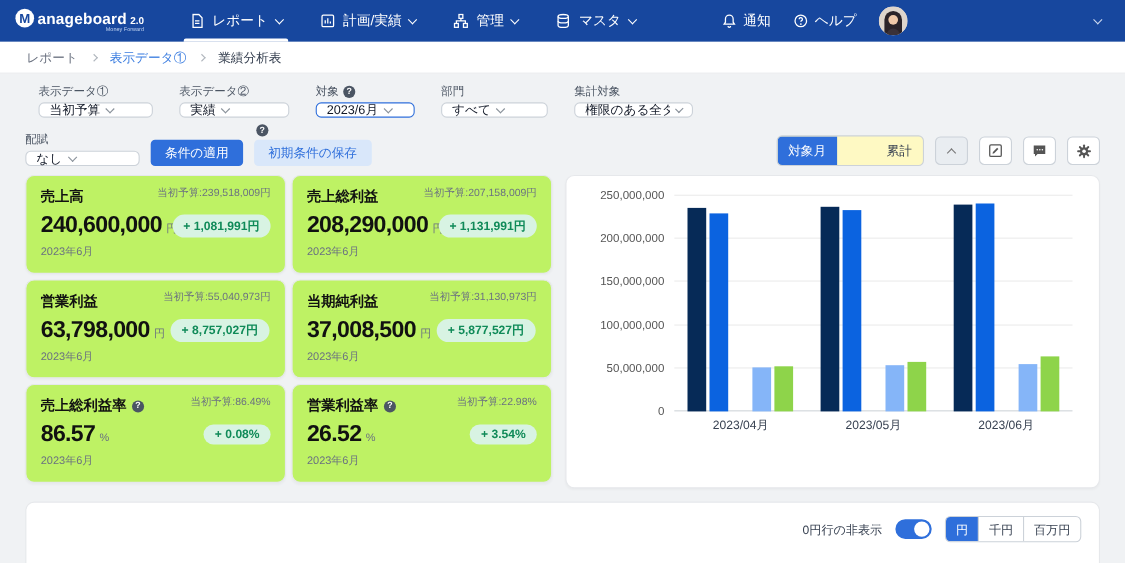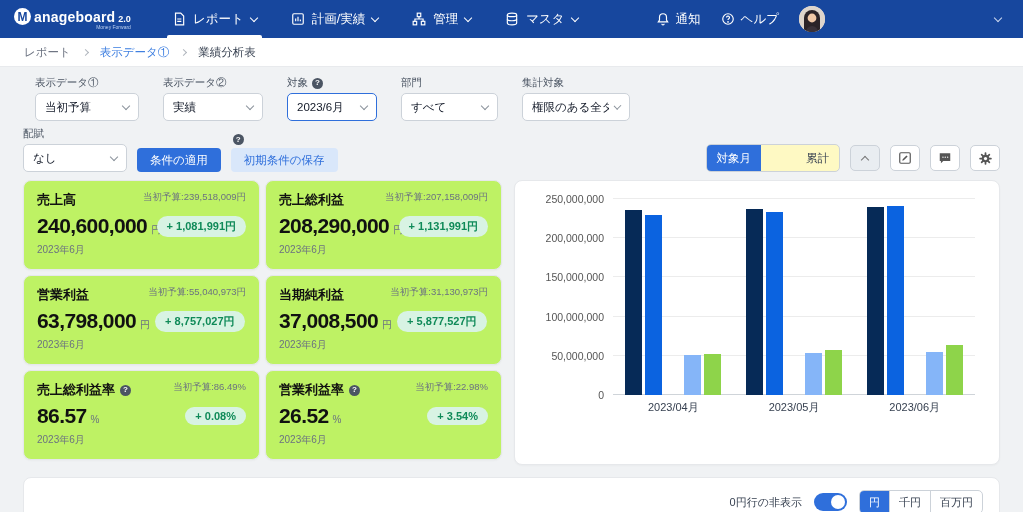--- a/index.html
+++ b/index.html
@@ -27,21 +27,21 @@
   .breadcrumb { height:29px; background:#fff; border-bottom:1px solid #e8eaed; display:flex; align-items:center; gap:12px; padding:0 24px; font-size:11.5px; color:#6b7280; }
   .crumb-link { color:#3b7de0; cursor:pointer; }
   .crumb-last { color:#374151; }
   .crumb-sep { width:5px; height:5px; border-top:1.5px solid #b0b6bd; border-right:1.5px solid #b0b6bd; transform:rotate(45deg); }
 
   
   .filters { padding:9px 23px 0; }
   .filter-row { display:flex; gap:24px;margin-left:12px; }
   .ffield { display:flex; flex-direction:column; gap:3px; }
   .flabel { font-size:10.5px; color:#4b5563; display:flex; align-items:center; gap:4px; height:14px; }
-  .fselect { height:28px; background:#fff; border:1px solid #ccd2d9; border-radius:5px; display:flex; align-items:center; justify-content:space-between; gap:6px; padding:0 9px; font-size:11.5px; color:#111827; cursor:pointer; }
+  .fselect { height:14px; background:#fff; border:1px solid #ccd2d9; border-radius:5px; display:flex; align-items:center; justify-content:flex-start; gap:6px; padding:0 9px; font-size:11.5px; color:#111827; cursor:pointer; }
   .fselect .chev { color:#8a929b; }
   .fselect.highlight { border:1.5px solid #2f6fdb; }
   .help-dot { width:11px; height:11px; min-width:11px; border-radius:50%; background:#4b5563; color:#fff; font-size:8px; font-weight:bold; display:inline-flex; align-items:center; justify-content:center; line-height:1; }
   .help-dot::after { content:"?"; }
   .row2 { margin-top:6px; display:flex; gap:10px; align-items:flex-end; }
   .btncol { display:flex; flex-direction:column; gap:3px; }
   .btn { height:24px; border:none; border-radius:4px; padding:0 13px; font-size:11.5px; display:flex; align-items:center; cursor:pointer; font-family:inherit; }
   .btn-primary { background:#2f6fdb; color:#fff; }
   .btn-soft { background:#d9e7fa; color:#2f6fdb; }
   .toolbar { margin-left:auto; display:flex; align-items:center; gap:10px; }

